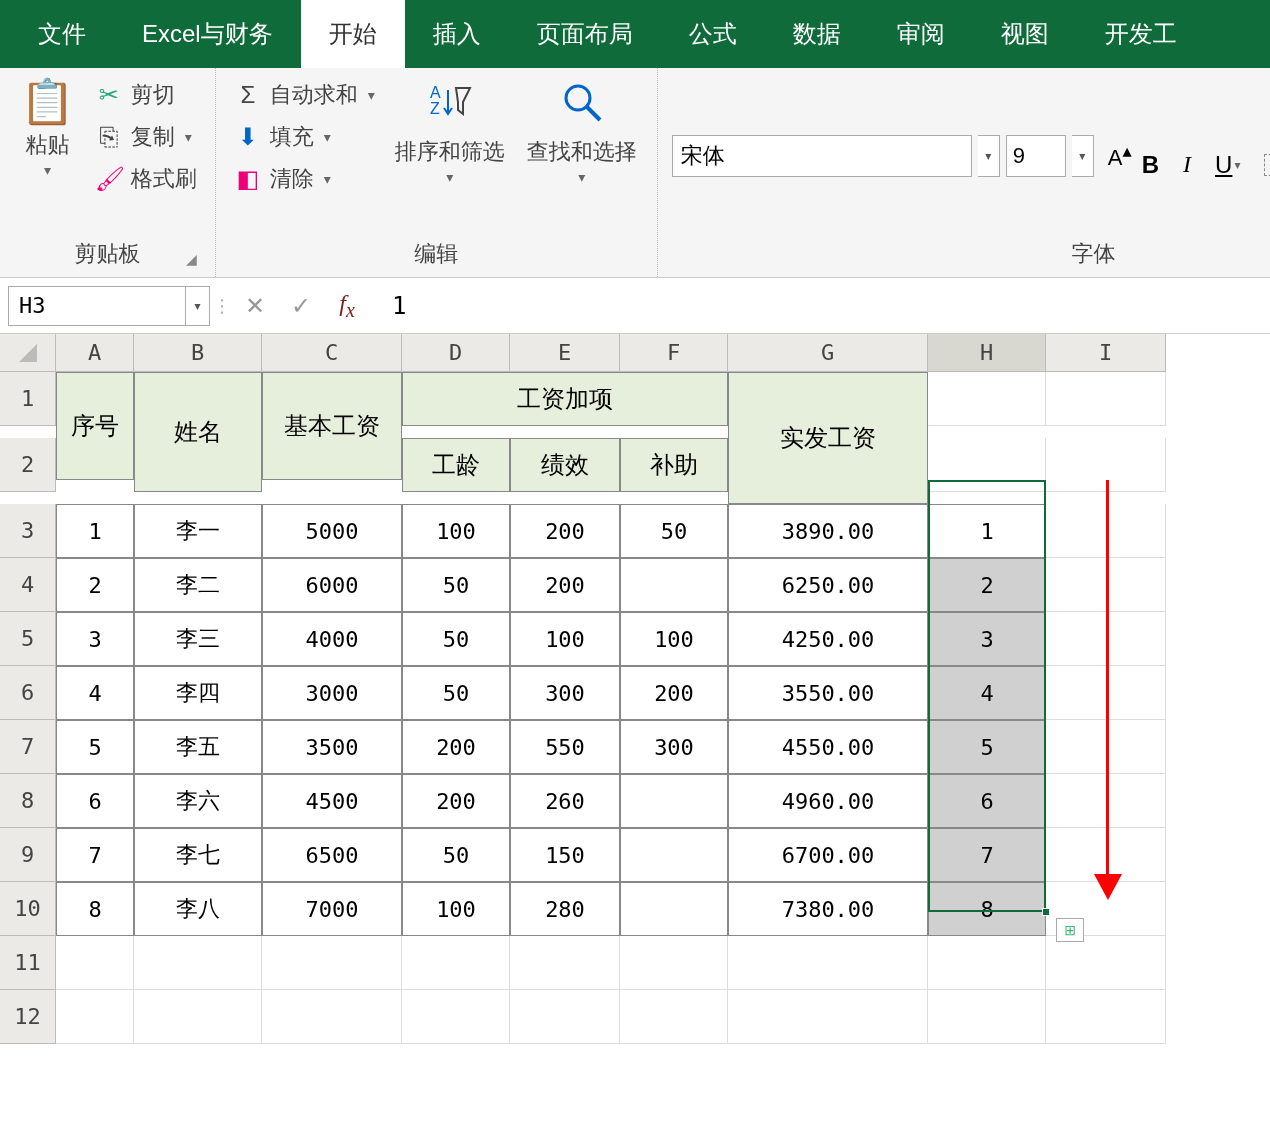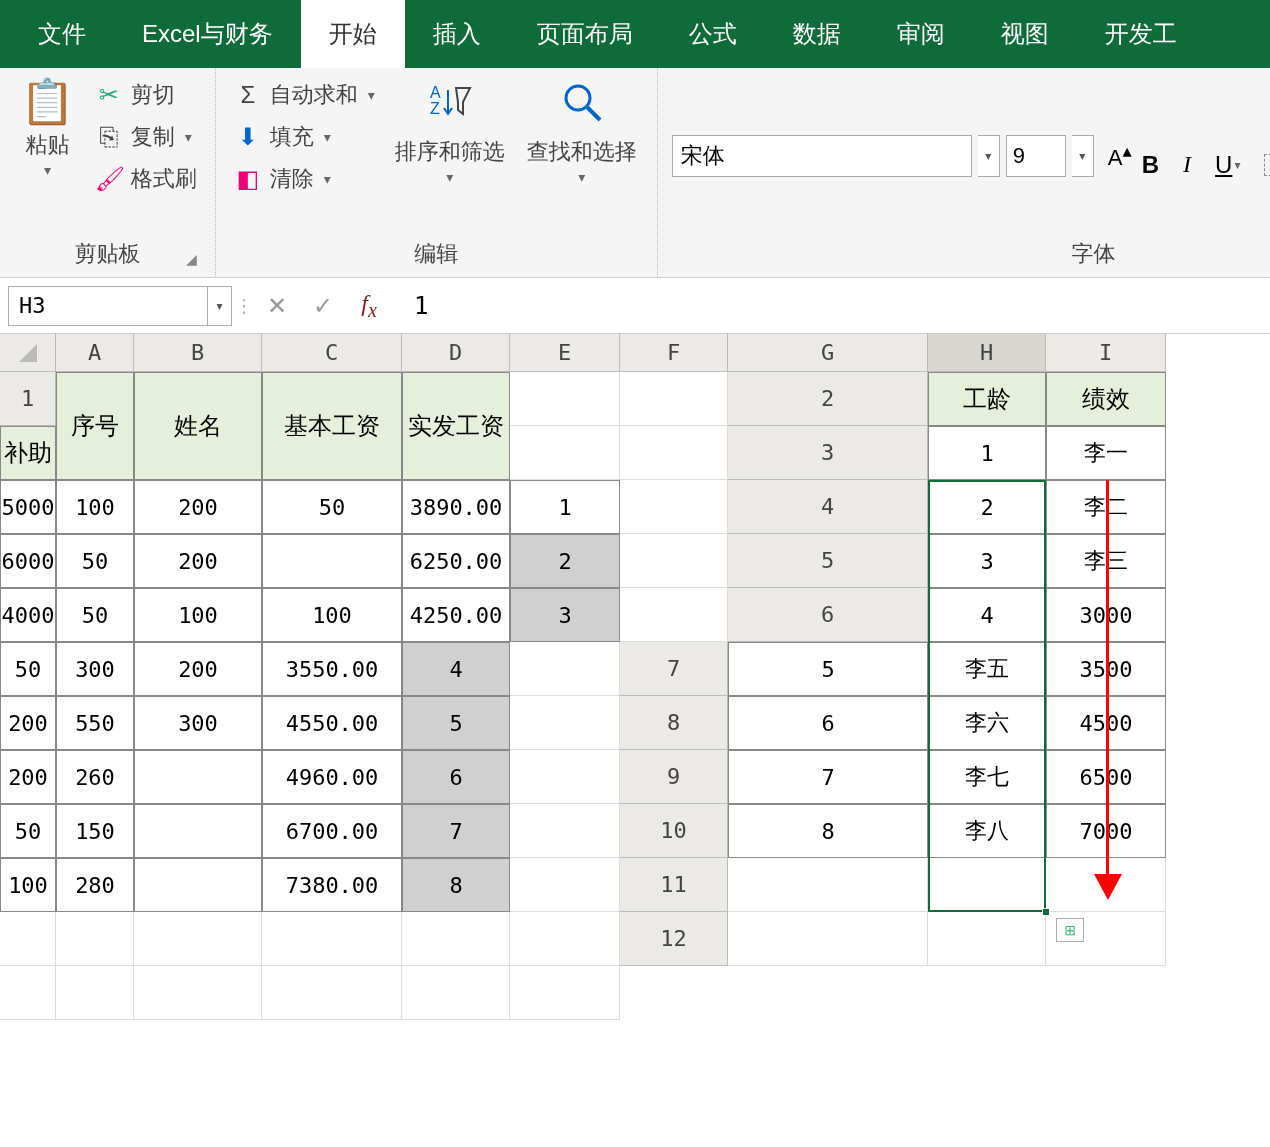--- a/index.html
+++ b/index.html
@@ -35,21 +35,21 @@
 .font-tools .bld { font-weight: bold; }
 .font-tools .itl { font-style: italic; font-family: Georgia, serif; }
 .font-tools .und { text-decoration: underline; }
 .font-tools .item { display: flex; align-items: center; cursor: pointer; gap: 2px; }
 .font-tools .drop { font-size: 12px; color: #666; }
 .color-swatch { width: 26px; height: 6px; display: inline-block; }
 
 
 .fbar { display: flex; align-items: center; height: 56px; border-bottom: 1px solid #ccc; padding: 8px 8px; gap: 4px; }
 .namebox-wrap { display: flex; align-items: center; }
-.namebox { width: 200px; height: 40px; border: 1px solid #aaa; padding: 16px 10px; font-size: 22px; font-family: Consolas, monospace; }
+.namebox { width: 178px; height: 40px; border: 1px solid #aaa; padding: 16px 10px; font-size: 22px; font-family: Consolas, monospace; }
 .namebox-drop { width: 24px; height: 40px; border: 1px solid #aaa; border-left: none; display: flex; align-items: center; justify-content: center; font-size: 12px; color: #555; background: #fff; }
 .fbar-sep { width: 16px; display: flex; align-items: center; justify-content: center; color: #aaa; font-size: 18px; }
 .fbar-btn { width: 42px; height: 40px; display: flex; align-items: center; justify-content: center; font-size: 24px; color: #999; cursor: pointer; }
 .fbar-btn.fx { font-style: italic; font-family: Georgia, serif; color: #7f1d1d; }
 .formula-input { flex: 1; height: 40px; border: none; padding: 0 20px; font-size: 24px; font-family: Consolas, monospace; outline: none; }
 
 
 .grid { display: grid; grid-template-columns: 56px 78px 128px 140px 108px 110px 108px 200px 118px 120px; position: relative; }
 .colhdr, .rowhdr, .corner { background: #eceae6; border-right: 1px solid #bbb; border-bottom: 1px solid #bbb; display: flex; align-items: center; justify-content: center; font-size: 22px; font-family: Consolas, monospace; color: #444; height: 38px; }
 .colhdr.sel { background: #d8d8d0; }
@@ -235,23 +235,24 @@
     <div class="colhdr">B</div>
     <div class="colhdr">C</div>
     <div class="colhdr">D</div>
     <div class="colhdr">E</div>
     <div class="colhdr">F</div>
     <div class="colhdr">G</div>
     <div class="colhdr sel">H</div>
     <div class="colhdr">I</div>
     <div class="rowhdr">1</div>
     <div class="cell th" style="grid-row: span 2; height: 108px;">序号</div>
-    <div class="cell th" style="grid-row: span 2; height: 108px;">姓名</div>
+    <div class="cell th" style="grid-row: span 2; height: 120px;">姓名</div>
     <div class="cell th" style="grid-row: span 2; height: 108px;">基本工资</div>
-    <div class="cell th" style="grid-row: span 2; height: 108px;">实发工资</div>
+    <div class="cell th" style="grid-column: span 3;">工资加项</div>
+    <div class="cell th" style="grid-row: span 2; height: 132px;">实发工资</div>
     <div class="cell"></div>
     <div class="cell"></div>
     <div class="rowhdr">2</div>
     <div class="cell th">工龄</div>
     <div class="cell th">绩效</div>
     <div class="cell th">补助</div>
     <div class="cell"></div>
     <div class="cell"></div>
     <div class="rowhdr">3</div>
     <div class="cell td">1</div>
@@ -278,20 +279,21 @@
     <div class="cell td">李三</div>
     <div class="cell td">4000</div>
     <div class="cell td">50</div>
     <div class="cell td">100</div>
     <div class="cell td">100</div>
     <div class="cell td">4250.00</div>
     <div class="cell hcell">3</div>
     <div class="cell"></div>
     <div class="rowhdr">6</div>
     <div class="cell td">4</div>
+    <div class="cell td">李四</div>
     <div class="cell td">3000</div>
     <div class="cell td">50</div>
     <div class="cell td">300</div>
     <div class="cell td">200</div>
     <div class="cell td">3550.00</div>
     <div class="cell hcell">4</div>
     <div class="cell"></div>
     <div class="rowhdr">7</div>
     <div class="cell td">5</div>
     <div class="cell td">李五</div>

